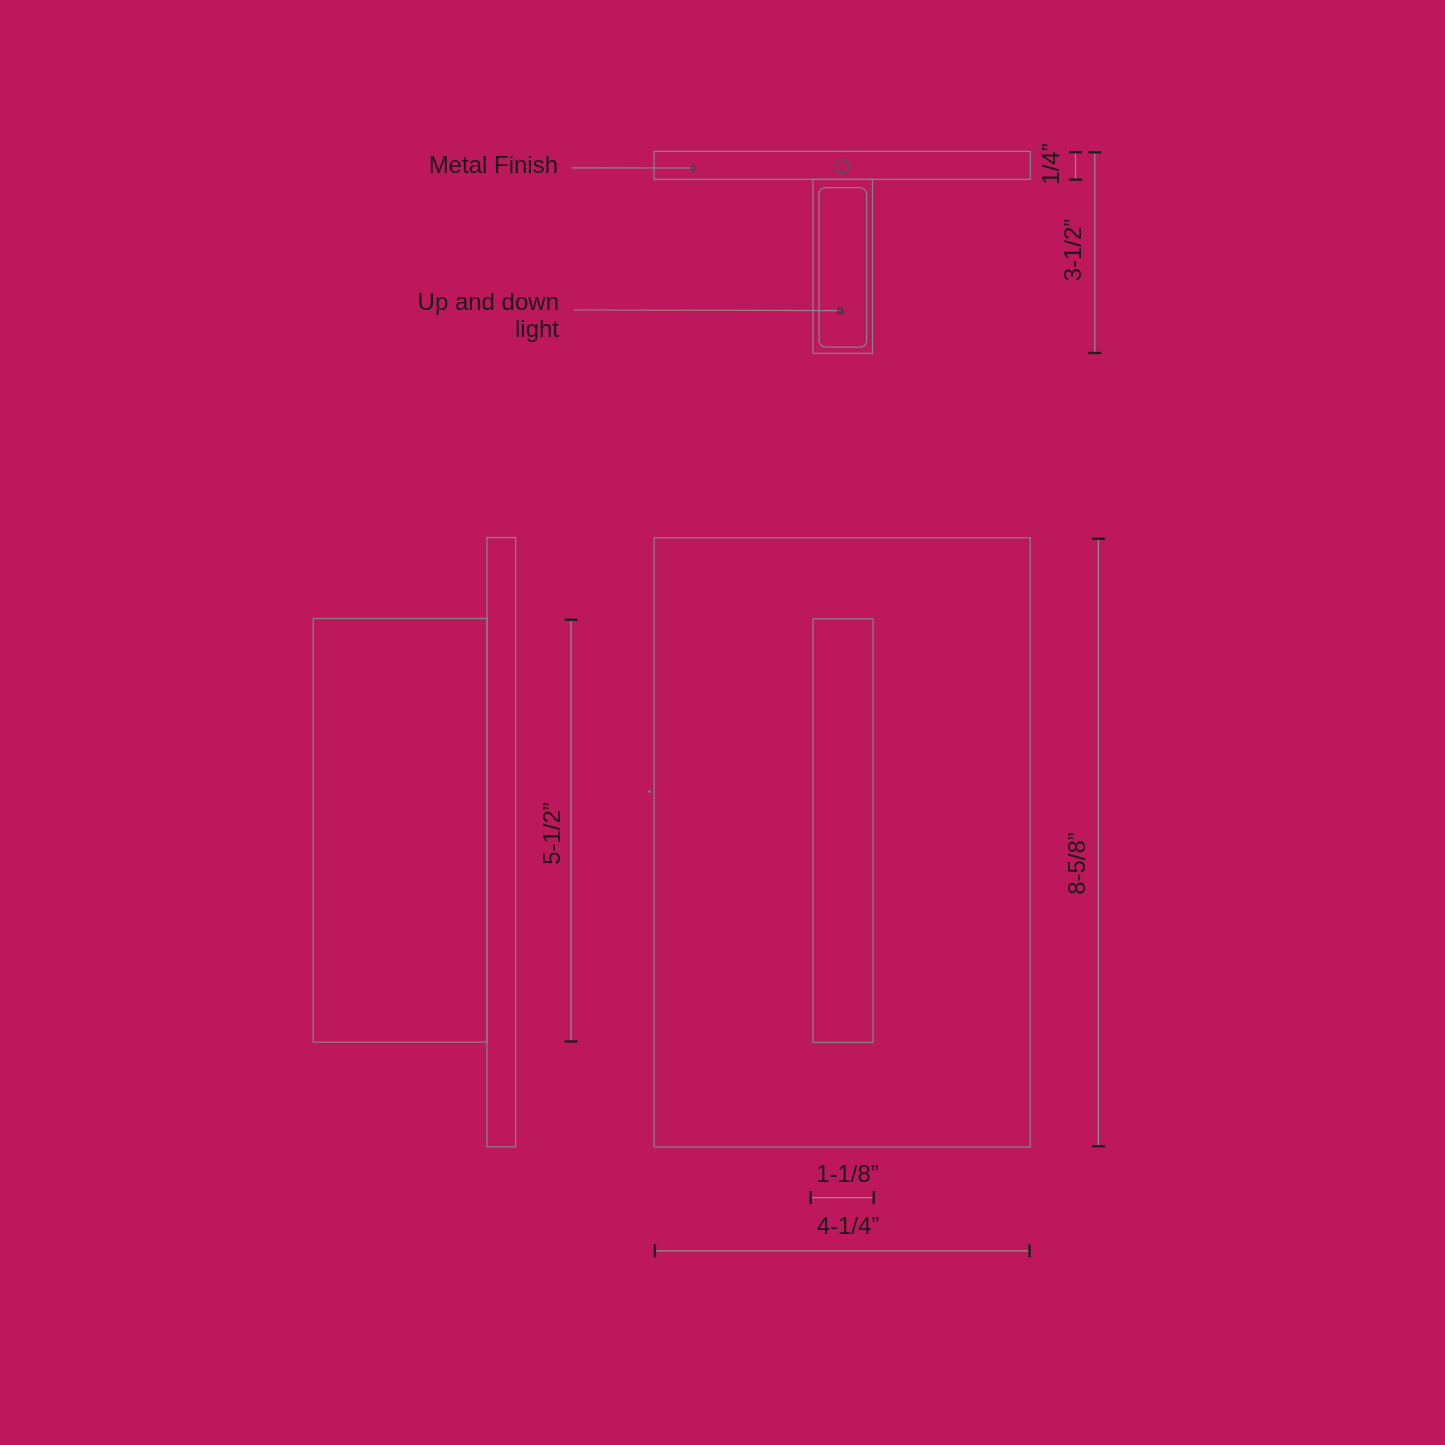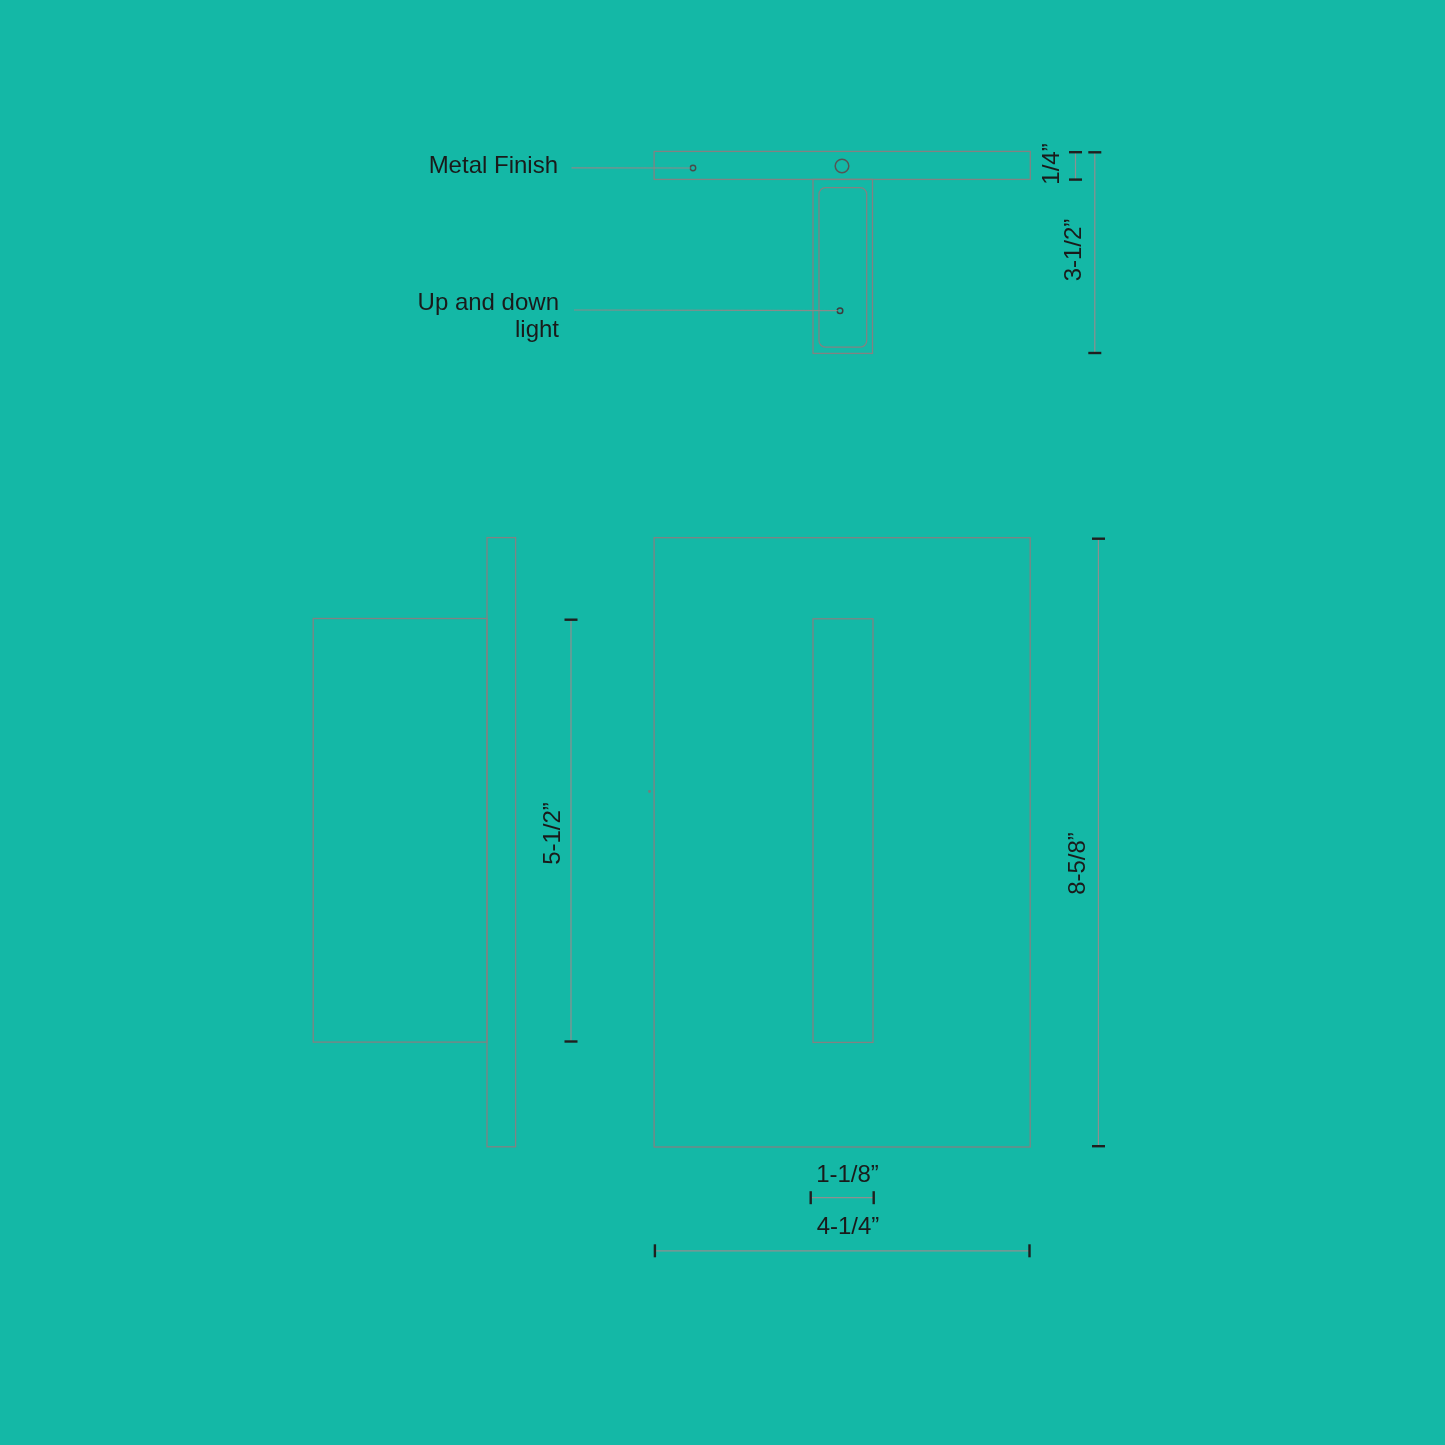--- a/index.html
+++ b/index.html
@@ -1,16 +1,16 @@
 <!DOCTYPE html>
 <html><head>
 <meta charset="utf-8">
 <style>
 html,body{margin:0;padding:0;background:#ffffff;}
-#c{position:relative;width:1445px;height:1445px;background:#14b8a6;overflow:hidden;opacity:0.999;will-change:transform;text-align:center;}
+#c{position:relative;width:1445px;height:1445px;background:#be185d;overflow:hidden;opacity:0.999;will-change:transform;text-align:center;}
 text{font-family:"Liberation Sans",sans-serif;font-size:24px;fill:#1a1a1a;}
 </style>
 </head>
 <body>
 <div id="c">
 <svg width="1445" height="1445" viewBox="0 0 1445 1445" fill="none">
 
   <rect x="654.1" y="151.4" width="376.2" height="28" stroke="#828282" stroke-width="1.3"></rect>
 
   <circle cx="842" cy="166" r="6.8" stroke="#555555" stroke-width="1.5"></circle>

